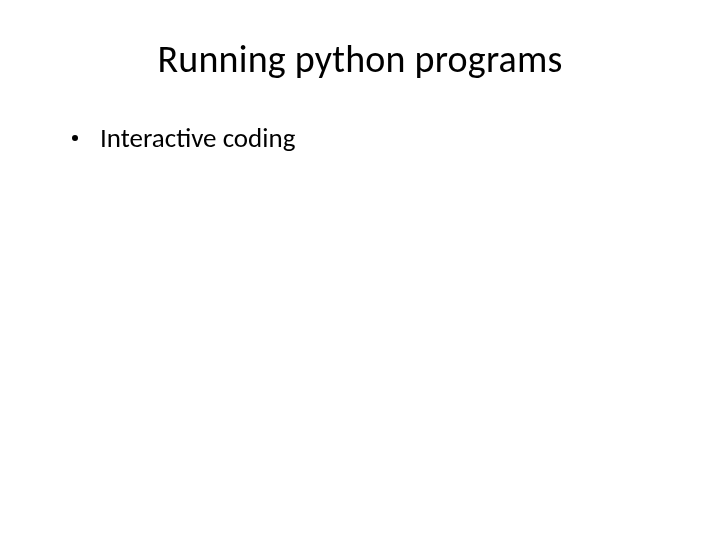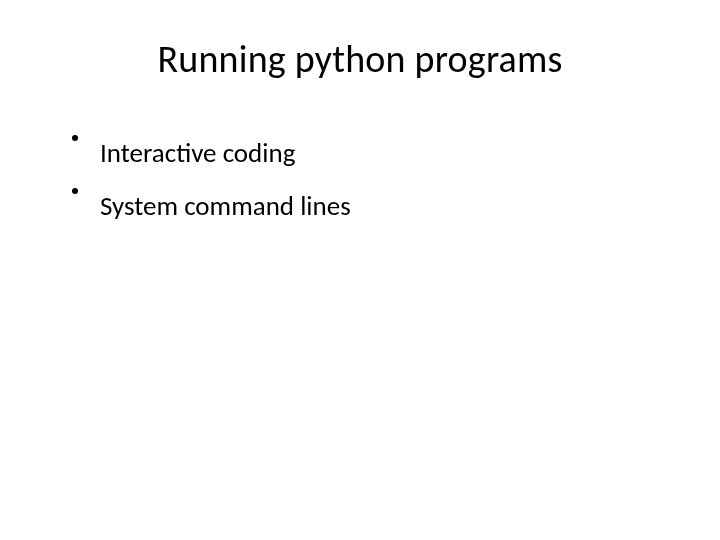--- a/index.html
+++ b/index.html
@@ -44,31 +44,26 @@
       width: 6px;
       height: 6px;
       background: #000000;
       border-radius: 50%;
       margin-top: 15px;
       margin-right: 22px;
       flex-shrink: 0;
     }
     .bullet-text {
       flex: 1;
-      margin-top: 15px;
     }
   </style>
 </head>
 <body>
 
 <div class="slide">
   <h1 class="title">Running python programs</h1>
   <ul class="bullet-list">
     <li class="bullet-item">
       <span class="bullet-dot"></span>
       <span class="bullet-text">Interactive coding</span>
     </li>
-    <li class="bullet-item">
-      <span class="bullet-dot"></span>
-      <span class="bullet-text">System command lines</span>
-    </li>
   </ul>
 </div>
 
 </body></html>

